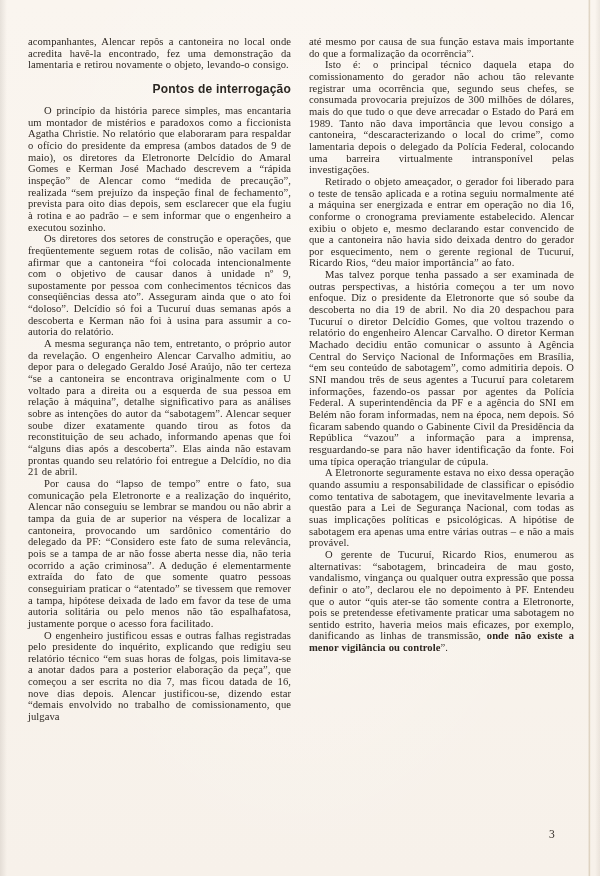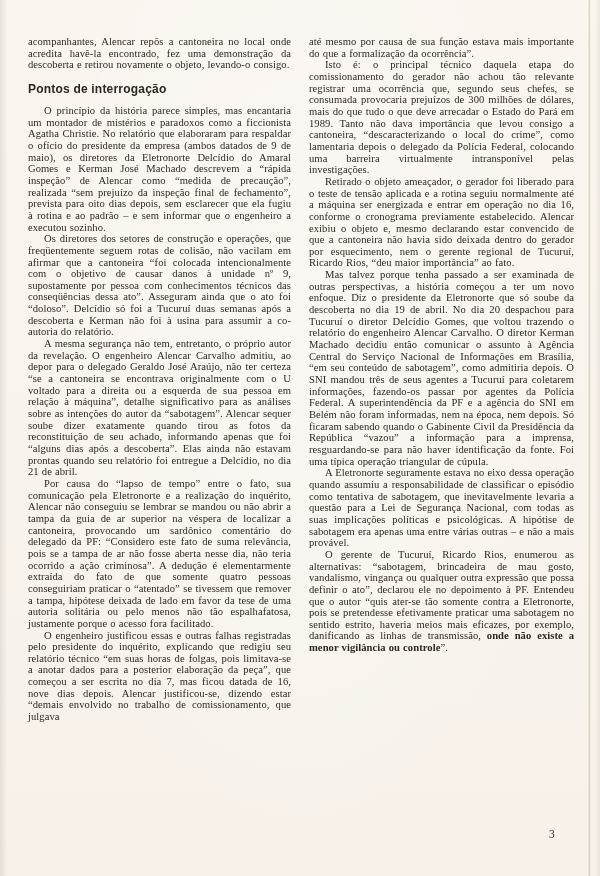--- a/index.html
+++ b/index.html
@@ -67,21 +67,21 @@
     word-spacing: 0.4px;
   }
   p.body-par + p.body-par { }
   p.no-indent { text-indent: 0; }
   h2.section-heading {
     margin: 11px 0 9px 0;
     font-family: "Liberation Sans", sans-serif;
     font-size: 12px;
     font-weight: bold;
     letter-spacing: 0.2px;
-    text-align: left;
+    text-align: right;
     color: #2b2username7;
     color: #2b2722;
   }
   .bold-run { font-weight: bold; }
   .page-number {
     position: absolute;
     left: 549px;
     top: 828px;
     font-size: 11.5px;
     color: #2e2822;
@@ -92,21 +92,21 @@
 <body>
 
 <div class="page">
   <div class="edge-left"></div>
   <div class="edge-right"></div>
   <div class="crease"></div>
 
   <div class="columns">
 
     <div class="col col-left">
-      <p class="body-par no-indent">acompanhantes, Alencar repôs a cantoneira no local onde acredita havê-la encontrado, fez uma demonstração da descoberta e retirou novamente o objeto, levando-o consigo.</p>
+      <p class="body-par no-indent">acompanhantes, Alencar repôs a cantoneira no local onde acredita havê-la encontrado, fez uma demonstração da lamentaria e retirou novamente o objeto, levando-o consigo.</p>
 
       <h2 class="section-heading">Pontos de interrogação</h2>
 
       <p class="body-par">O princípio da história parece simples, mas encantaria um montador de mistérios e paradoxos como a ficcionista Agatha Christie. No relatório que elaboraram para respaldar o ofício do presidente da empresa (ambos datados de 9 de maio), os diretores da Eletronorte Delcídio do Amaral Gomes e Kerman José Machado descrevem a “rápida inspeção” de Alencar como “medida de precaução”, realizada “sem prejuízo da inspeção final de fechamento”, prevista para oito dias depois, sem esclarecer que ela fugiu à rotina e ao padrão – e sem informar que o engenheiro a executou sozinho.</p>
       <p class="body-par">Os diretores dos setores de construção e operações, que freqüentemente seguem rotas de colisão, não vacilam em afirmar que a cantoneira “foi colocada intencionalmente com o objetivo de causar danos à unidade nº 9, supostamente por pessoa com conhecimentos técnicos das conseqüências dessa ato”. Asseguram ainda que o ato foi “doloso”. Delcídio só foi a Tucuruí duas semanas após a descoberta e Kerman não foi à usina para assumir a co-autoria do relatório.</p>
       <p class="body-par">A mesma segurança não tem, entretanto, o próprio autor da revelação. O engenheiro Alencar Carvalho admitiu, ao depor para o delegado Geraldo José Araújo, não ter certeza “se a cantoneira se encontrava originalmente com o U voltado para a direita ou a esquerda de sua pessoa em relação à máquina”, detalhe significativo para as análises sobre as intenções do autor da “sabotagem”. Alencar sequer soube dizer exatamente quando tirou as fotos da reconstituição de seu achado, informando apenas que foi “alguns dias após a descoberta”. Elas ainda não estavam prontas quando seu relatório foi entregue a Delcídio, no dia 21 de abril.</p>
       <p class="body-par">Por causa do “lapso de tempo” entre o fato, sua comunicação pela Eletronorte e a realização do inquérito, Alencar não conseguiu se lembrar se mandou ou não abrir a tampa da guia de ar superior na véspera de localizar a cantoneira, provocando um sardônico comentário do delegado da PF: “Considero este fato de suma relevância, pois se a tampa de ar não fosse aberta nesse dia, não teria ocorrido a ação criminosa”. A dedução é elementarmente extraída do fato de que somente quatro pessoas conseguiriam praticar o “atentado” se tivessem que remover a tampa, hipótese deixada de lado em favor da tese de uma autoria solitária ou pelo menos não tão espalhafatosa, justamente porque o acesso fora facilitado.</p>
       <p class="body-par">O engenheiro justificou essas e outras falhas registradas pelo presidente do inquérito, explicando que redigiu seu relatório técnico “em suas horas de folgas, pois limitava-se a anotar dados para a posterior elaboração da peça”, que começou a ser escrita no dia 7, mas ficou datada de 16, nove dias depois. Alencar justificou-se, dizendo estar “demais envolvido no trabalho de comissionamento, que julgava</p>
     </div>
 

